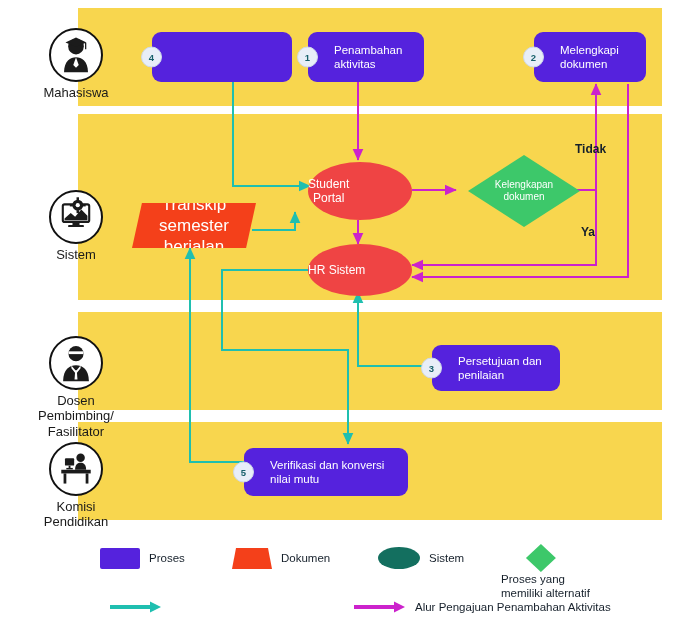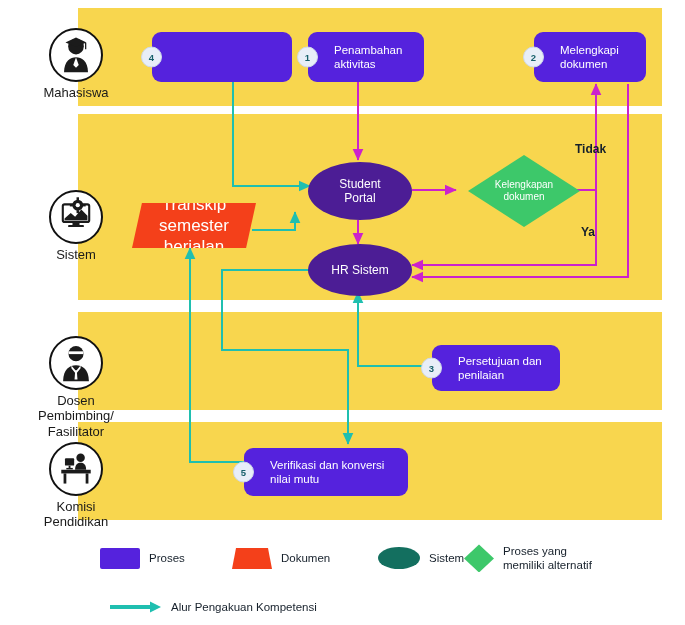--- a/index.html
+++ b/index.html
@@ -33,22 +33,22 @@
   }
   .badge{
     position:absolute;left:-11px;top:50%;transform:translateY(-50%);
     width:21px;height:21px;border-radius:50%;
     background:#E8EEF8;border:1px solid #cfd9ea;
     color:#17606b;font-size:9.5px;font-weight:bold;
     display:flex;align-items:center;justify-content:center;
     box-sizing:border-box;
   }
   .sys{
-    background:#4c1d95;border-radius:50%;color:#ffffff;
-    display:flex;align-items:center;justify-content:center;
+    background:#ef4444;border-radius:50%;color:#ffffff;
+    display:flex;align-items:center;
     text-align:center;font-size:12px;line-height:1.2;
   }
   .doc{
     background:#F4401A;color:#ffffff;text-align:center;
     display:flex;align-items:center;justify-content:center;
     font-size:17px;line-height:1.25;
     clip-path:polygon(8% 0%, 100% 0%, 92% 100%, 0% 100%);
     padding:0 8px;box-sizing:border-box;
   }
   .dec{
@@ -269,34 +269,42 @@
     <div class="lg-row" style="left:232px;top:10px;">
       <div class="sw-doc"></div>
       <div class="lg-text">Dokumen</div>
     </div>
 
     <div class="lg-row" style="left:378px;top:9px;">
       <div class="sw-sys"></div>
       <div class="lg-text">Sistem</div>
     </div>
 
-    <div class="lg-row" style="left:464px;top:6px;">
+    <div class="lg-row" style="left:492px;top:6px;flex-direction:column;">
       <div class="sw-dec"></div>
       <div class="lg-text">
         <span>Proses yang</span><br>
         <span>memiliki alternatif</span>
       </div>
     </div>
 
     <div class="lg-row" style="left:108px;top:62px;">
       <div class="sw-arrow">
         <svg width="54" height="14" viewBox="0 0 54 14">
           <path d="M2,7 L44,7" stroke="#1FBFB0" stroke-width="4" fill="none"></path>
           <path d="M42,1.5 L53,7 L42,12.5 z" fill="#1FBFB0"></path>
         </svg>
       </div>
-      <div class="lg-text">Alur Pengakuan Kompetensi</div>
-    </div>
-
+    </div>
+
+    <div class="lg-row" style="left:352px;top:62px;">
+      <div class="sw-arrow">
+        <svg width="54" height="14" viewBox="0 0 54 14">
+          <path d="M2,7 L44,7" stroke="#CC22CC" stroke-width="4" fill="none"></path>
+          <path d="M42,1.5 L53,7 L42,12.5 z" fill="#CC22CC"></path>
+        </svg>
+      </div>
+      <div class="lg-text">Alur Pengajuan Penambahan Aktivitas</div>
+    </div>
 
   </div>
 
 </div>
 
 </body></html>

